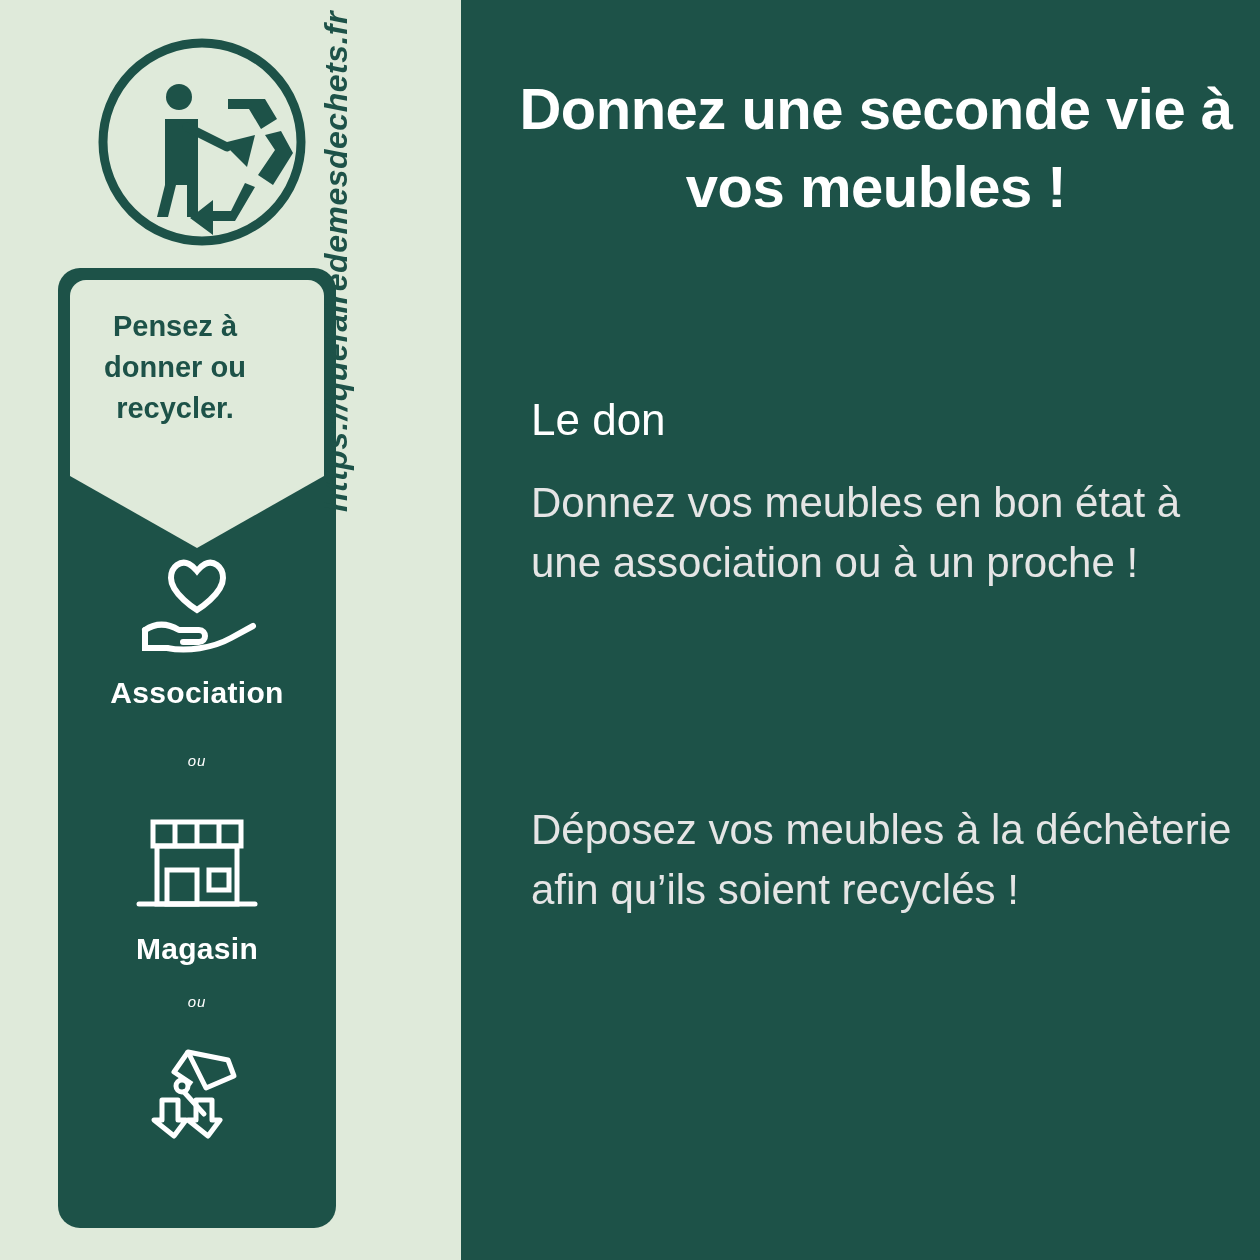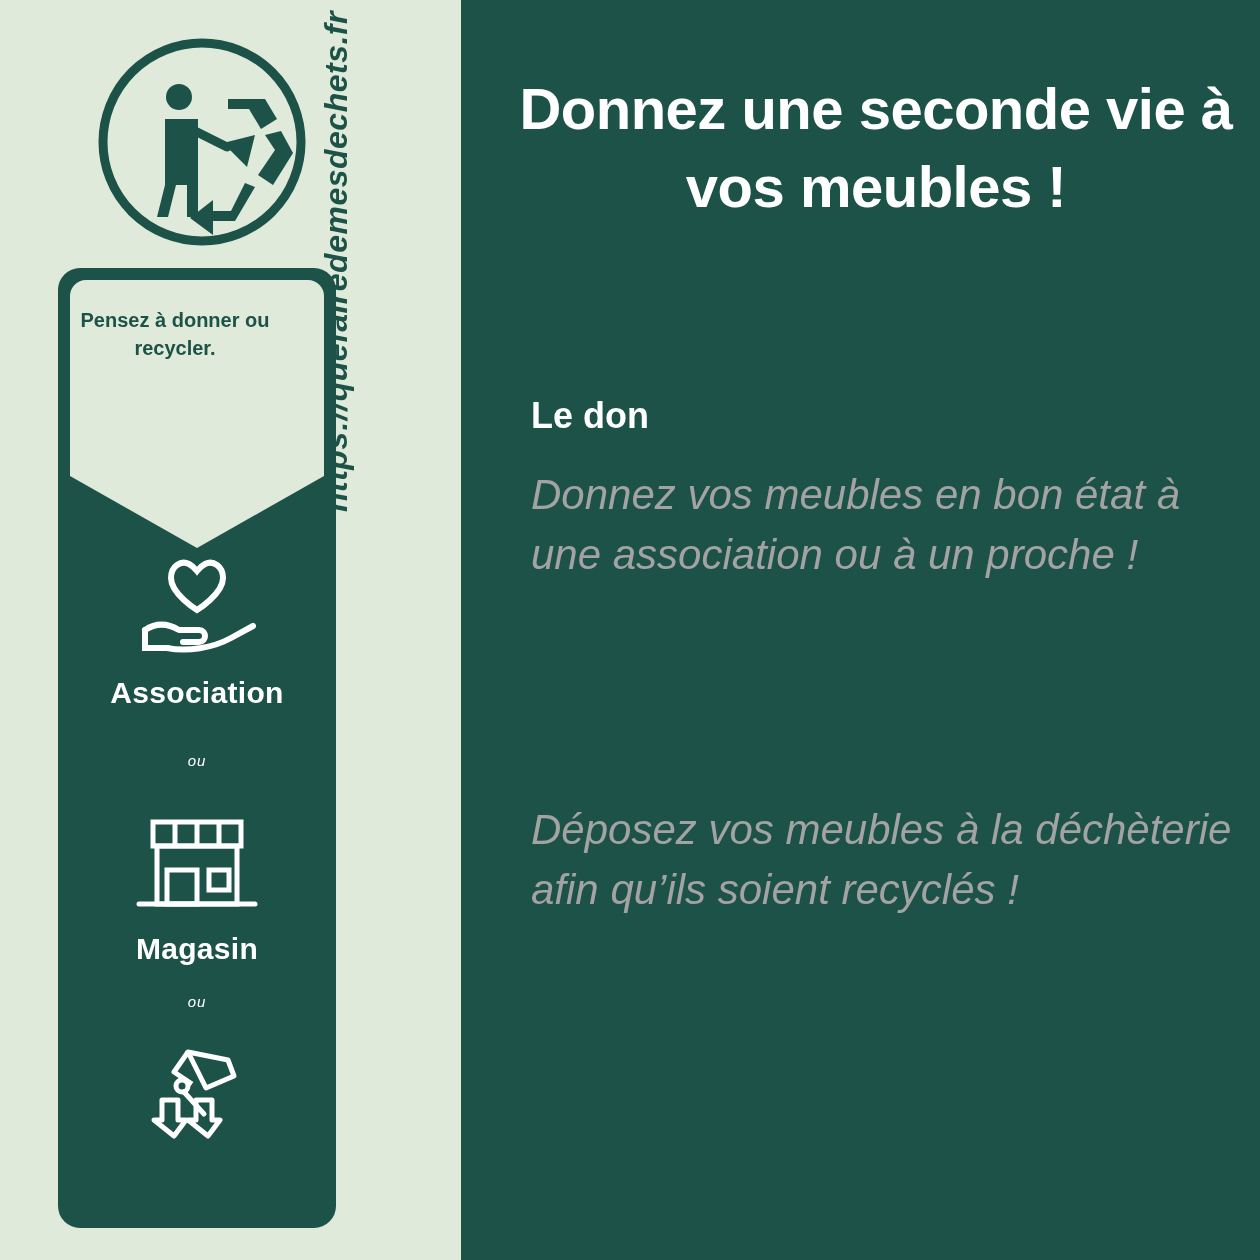--- a/index.html
+++ b/index.html
@@ -28,28 +28,27 @@
     text-align: center;
     color: #ffffff;
     font-size: 58px;
     font-weight: bold;
     line-height: 1.35;
     letter-spacing: -0.5px;
   }
   .section { position: absolute; left: 70px; width: 720px; }
   .section-title {
     color: #ffffff;
-    font-size: 36px;
-    font-weight: bold;
+    font-size: 44px;
+    font-weight: normal;
     margin-bottom: 28px;
   }
   .section-body {
-    color: #a3a3a3;
+    color: #e5e5e5;
     font-size: 42px;
-    font-style: italic;
     line-height: 1.42;
     font-weight: 500;
   }
   #don-section { top: 395px; }
   #recyclage-section { top: 800px; }
 
   
   .logo-wrap {
     position: absolute;
     left: 95px; top: 35px;
@@ -77,21 +76,21 @@
     border-left: 127px solid transparent;
     border-right: 127px solid transparent;
     border-top: 72px solid #dfeada;
   }
   .tab-text {
     position: absolute;
     left: 70px; top: 306px;
     width: 210px;
     text-align: center;
     color: #1d5248;
-    font-size: 20px;
+    font-size: 29px;
     font-weight: bold;
     line-height: 1.42;
   }
   .step {
     position: absolute;
     width: 278px;
     left: 58px;
     text-align: center;
     color: #ffffff;
   }

